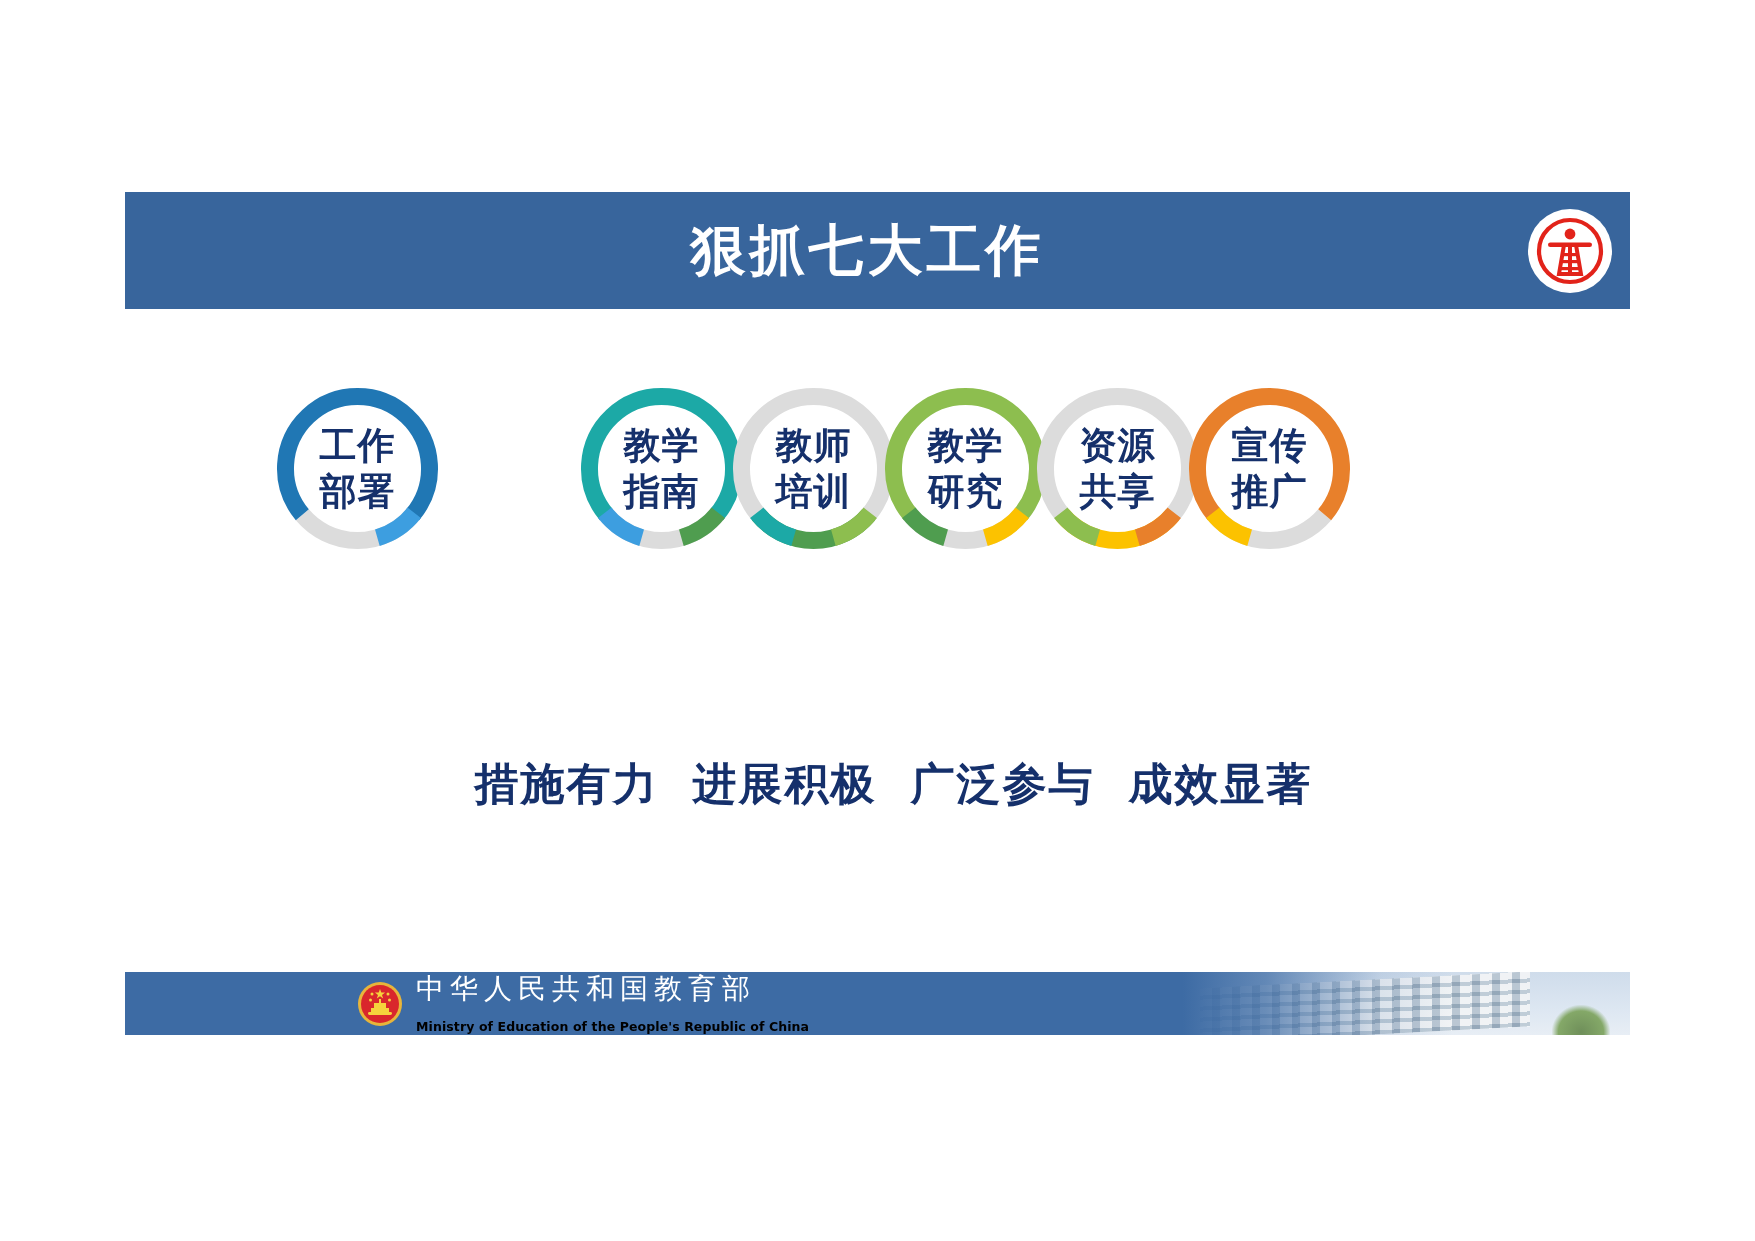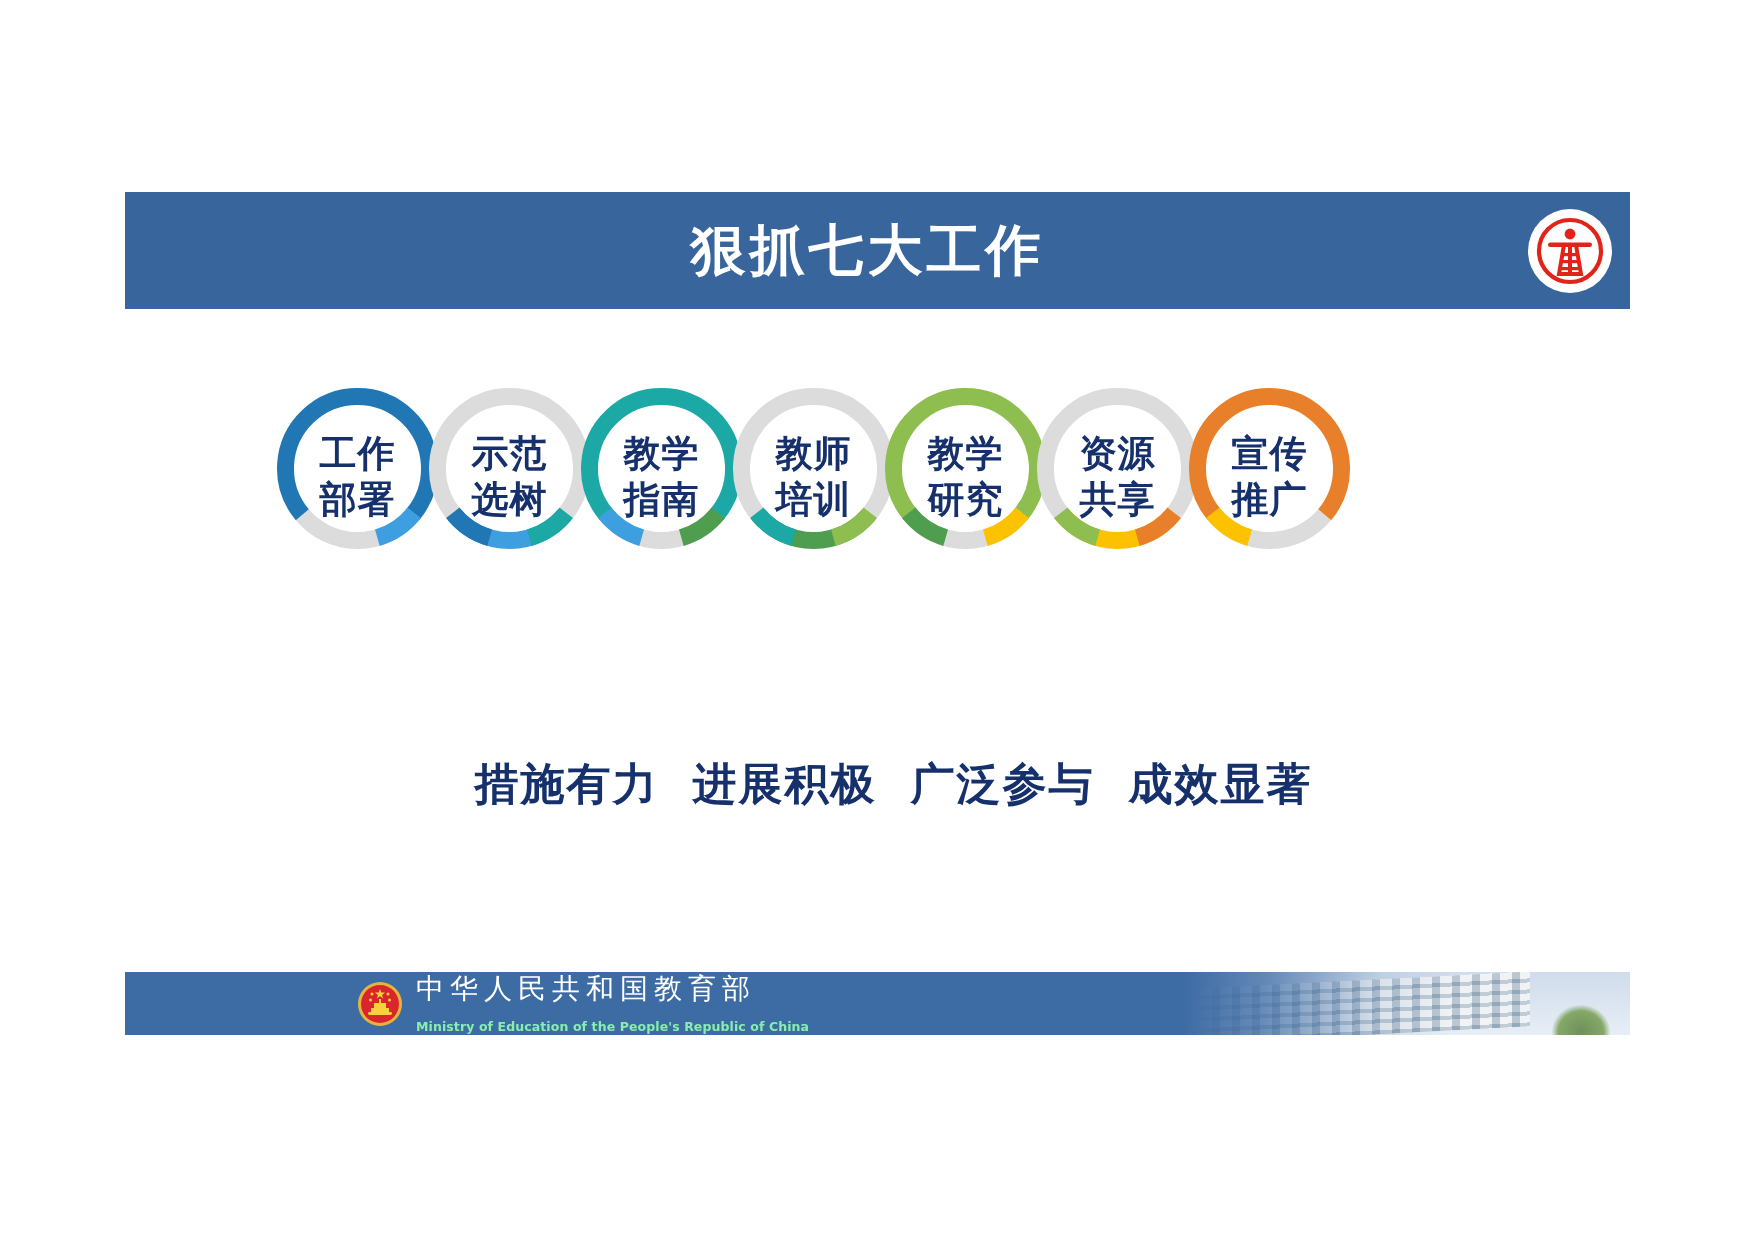--- a/index.html
+++ b/index.html
@@ -80,21 +80,21 @@
     position: absolute;
     left: 0;
     top: 0;
     width: 185px;
     height: 185px;
   }
 
   .node .node-label {
     position: absolute;
     left: 0;
-    top: 8px;
+    top: 0;
     width: 185px;
     height: 185px;
     display: flex;
     flex-direction: column;
     align-items: center;
     justify-content: center;
     color: #15306b;
     font-size: 37px;
     font-weight: bold;
     line-height: 1.22;
@@ -190,21 +190,21 @@
 
   .footer-cn {
     color: #ffffff;
     font-size: 28px;
     letter-spacing: 6px;
     line-height: 1.12;
     font-family: "DejaVu Serif", "Liberation Serif", serif;
     white-space: nowrap;
   }
   .footer-en {
-    color: #86efac;
+    color: #000000;
     font-size: 12.5px;
     font-weight: bold;
     letter-spacing: 0.1px;
     line-height: 1.2;
     margin-top: 14px;
     white-space: nowrap;
   }
 </style>
 </head>
 <body>
@@ -235,33 +235,20 @@
           <circle cx="92.5" cy="92.5" r="64" fill="#ffffff"></circle>
           <path d="M 147.66 138.78 A 72 72 0 0 1 37.34 138.78" fill="none" stroke="#dcdcdc" stroke-width="17" stroke-linecap="butt"></path>
           <path d="M 37.34 138.78 A 72 72 0 1 1 147.66 138.78" fill="none" stroke="#2077b4" stroke-width="17" stroke-linecap="butt"></path>
           <path d="M 149.24 136.83 A 72 72 0 0 1 112.35 161.71" fill="none" stroke="#3d9ee0" stroke-width="17" stroke-linecap="butt"></path>
         </svg>
         <div class="node-label">
           <span>工作</span>
           <span>部署</span>
         </div>
       </div>
-      <div class="node" style="left: 152px; z-index: 11;">
-        <svg class="ring-svg" viewBox="0 0 185 185">
-          <circle cx="92.5" cy="92.5" r="64" fill="#ffffff"></circle>
-          <path d="M 37.34 138.78 A 72 72 0 1 1 147.66 138.78" fill="none" stroke="#dcdcdc" stroke-width="17" stroke-linecap="butt"></path>
-          <path d="M 147.66 138.78 A 72 72 0 0 1 37.34 138.78" fill="none" stroke="#3d9ee0" stroke-width="17" stroke-linecap="butt"></path>
-          <path d="M 72.65 161.71 A 72 72 0 0 1 35.76 136.83" fill="none" stroke="#2077b4" stroke-width="17" stroke-linecap="butt"></path>
-          <path d="M 149.24 136.83 A 72 72 0 0 1 112.35 161.71" fill="none" stroke="#1ca9a6" stroke-width="17" stroke-linecap="butt"></path>
-        </svg>
-        <div class="node-label">
-          <span>示范</span>
-          <span>选树</span>
-        </div>
-      </div>
       <div class="node" style="left: 304px; z-index: 12;">
         <svg class="ring-svg" viewBox="0 0 185 185">
           <circle cx="92.5" cy="92.5" r="64" fill="#ffffff"></circle>
           <path d="M 147.66 138.78 A 72 72 0 0 1 37.34 138.78" fill="none" stroke="#dcdcdc" stroke-width="17" stroke-linecap="butt"></path>
           <path d="M 37.34 138.78 A 72 72 0 1 1 147.66 138.78" fill="none" stroke="#1ca9a6" stroke-width="17" stroke-linecap="butt"></path>
           <path d="M 72.65 161.71 A 72 72 0 0 1 35.76 136.83" fill="none" stroke="#3d9ee0" stroke-width="17" stroke-linecap="butt"></path>
           <path d="M 149.24 136.83 A 72 72 0 0 1 112.35 161.71" fill="none" stroke="#4f9d4f" stroke-width="17" stroke-linecap="butt"></path>
         </svg>
         <div class="node-label">
           <span>教学</span>

